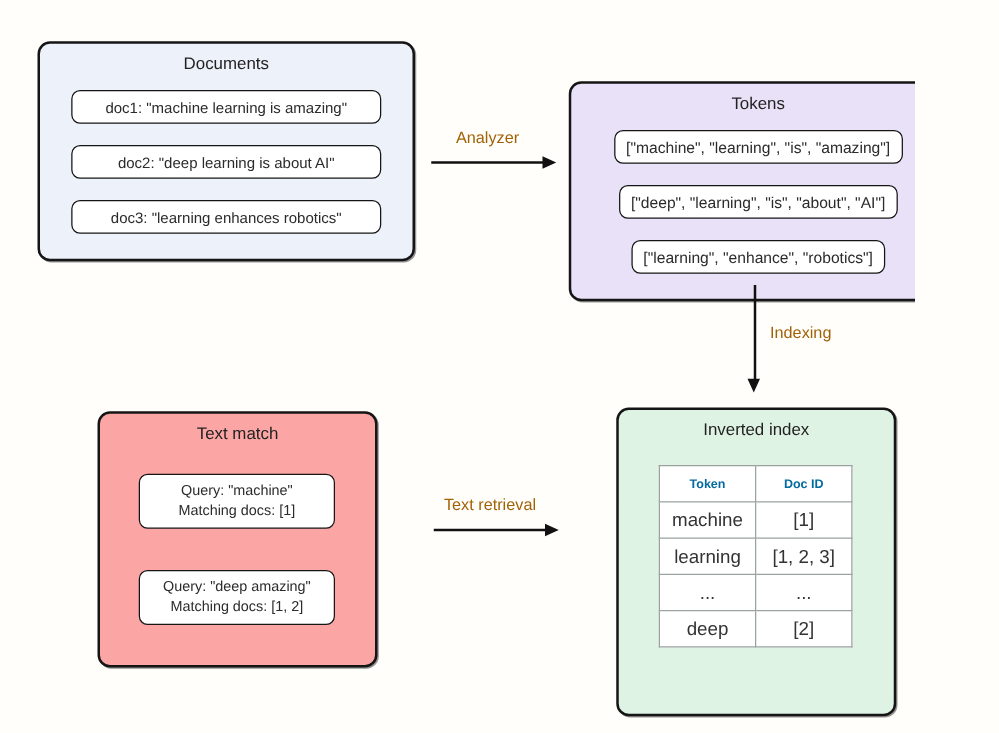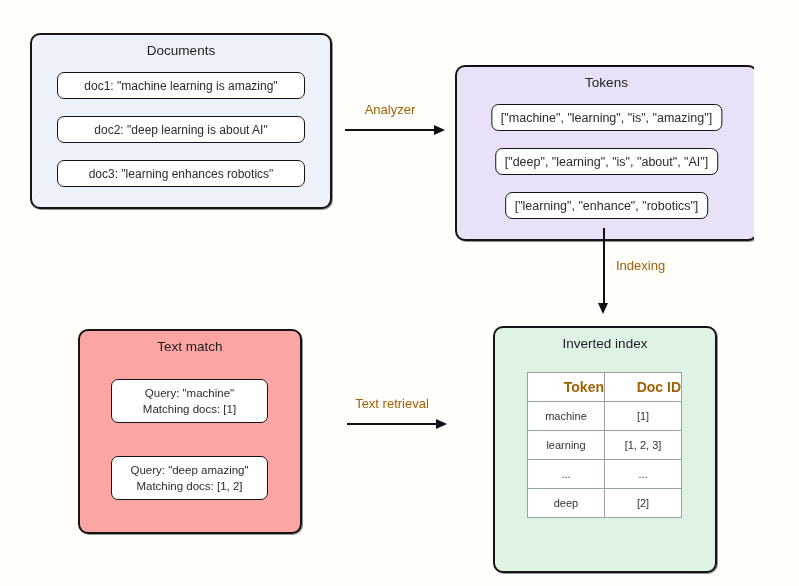--- a/index.html
+++ b/index.html
@@ -7,21 +7,20 @@
     font-family: "Liberation Sans", "DejaVu Sans", sans-serif;
     background: #fffefb;
     color: #2b2b2b;
   }
   #canvas {
     position: relative;
     width: 732px;
     height: 586px;
     background: #fffefb;
     overflow: hidden;
-    padding-left: 22px;
   }
   .panel {
     position: absolute;
     border: 2px solid #151515;
     border-radius: 10px;
     box-sizing: border-box;
     box-shadow: 1px 1px 0 rgba(21,21,21,0.45);
   }
   .panel-title {
     position: absolute;
@@ -85,25 +84,25 @@
     top: 44px;
     border-collapse: collapse;
     background: #ffffff;
   }
   #index-table td {
     border: 1px solid #9aa39d;
     width: 76px;
     height: 28px;
     text-align: center;
     vertical-align: middle;
-    font-size: 11px;
+    font-size: 15px;
     color: #333;
     padding: 0;
   }
-  #index-table td.th-cell { font-weight: bold; font-size: 14px; color: #a16207; text-align: right; }
+  #index-table td.th-cell { font-weight: bold; font-size: 10px; color: #0369a1; }
   
   .arrow-line { position: absolute; background: #111; }
   .arrow-head { position: absolute; width: 0; height: 0; }
   .arrow-label { position: absolute; font-size: 13px; color: #a16207; }
   #analyzer-line { left: 345px; top: 129px; width: 90px; height: 2px; }
   #analyzer-head { left: 434px; top: 124.5px; border-left: 11px solid #111; border-top: 5.5px solid transparent; border-bottom: 5.5px solid transparent; }
   #analyzer-label { left: 335px; top: 102px; width: 110px; text-align: center; }
   #retrieval-line { left: 347px; top: 423px; width: 90px; height: 2px; }
   #retrieval-head { left: 436px; top: 418.5px; border-left: 11px solid #111; border-top: 5.5px solid transparent; border-bottom: 5.5px solid transparent; }
   #retrieval-label { left: 330px; top: 396px; width: 124px; text-align: center; }

